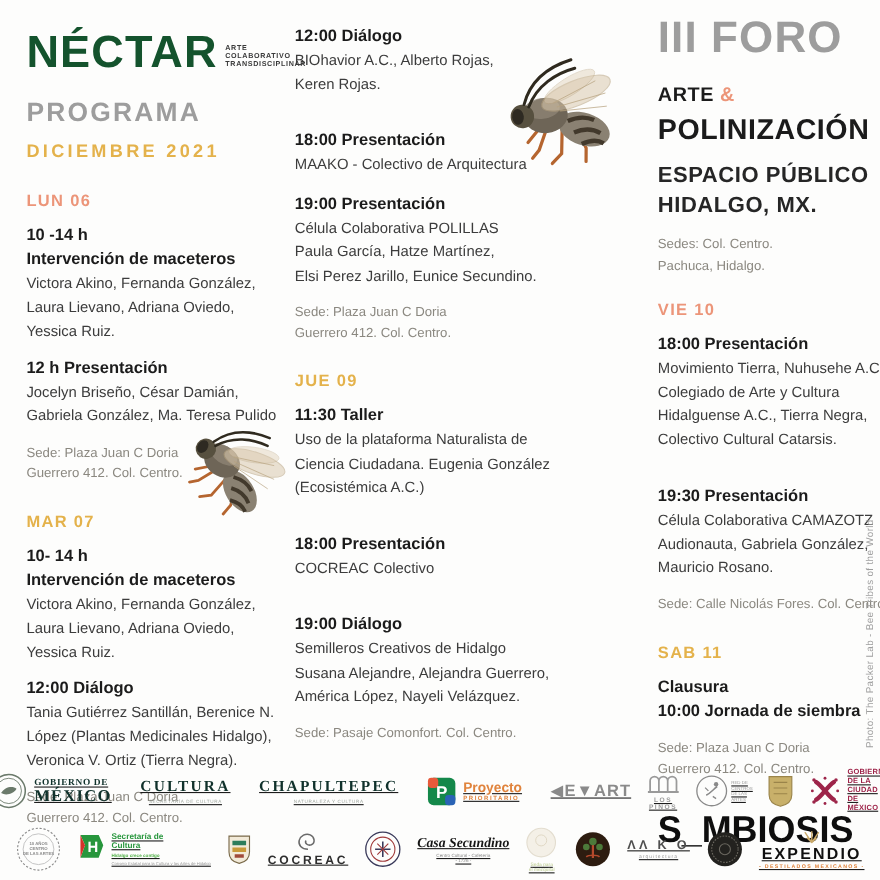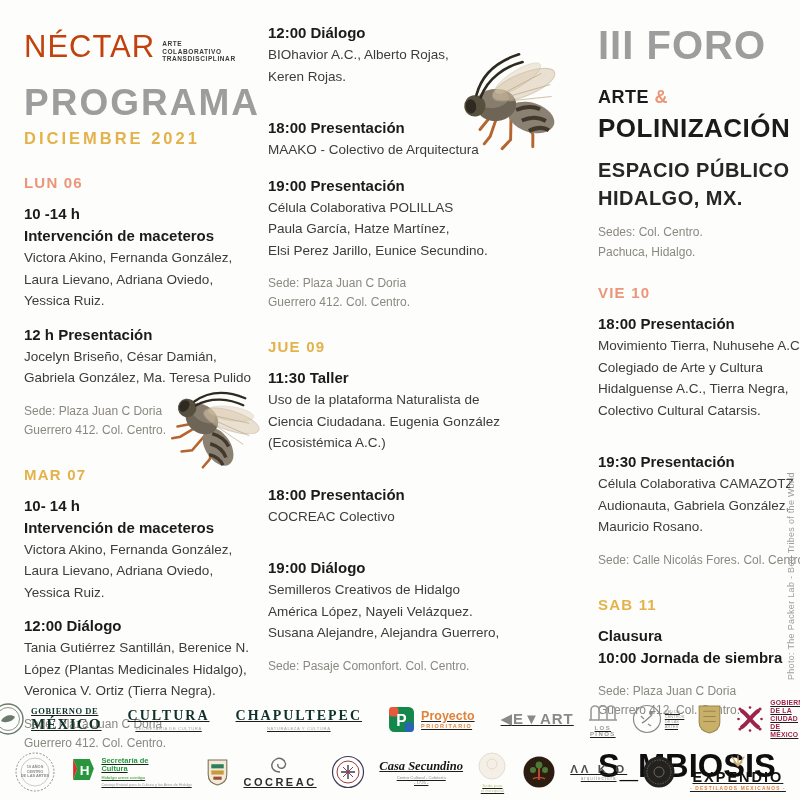--- a/index.html
+++ b/index.html
@@ -2,26 +2,26 @@
 <html><head>
 <meta charset="utf-8">
 <style>
   html,body{margin:0;padding:0;background:#e8e8e8;}
   .poster{position:relative;width:800px;height:800px;background:#fdfdfc;overflow:hidden;
           font-family:"Liberation Sans","DejaVu Sans",sans-serif;color:#1d1d1d;}
   
   .col{position:absolute;top:0;}
   .col1{left:24px;top:30px;width:240px;}
   .col2{left:268px;top:20px;width:248px;}
-  .col3{left:598px;top:24px;width:196px;}
+  .col3{left:598px;top:13px;width:196px;}
   
   .logo-row{display:flex;align-items:flex-start;}
-  .logo-word{font-size:31px;font-weight:400;letter-spacing:1px;color:#c2410c;line-height:34px;}
+  .logo-word{font-size:41px;font-weight:700;letter-spacing:1px;color:#14532d;line-height:34px;}
   .logo-tag{margin:10px 0 0 7px;font-size:6.5px;font-weight:700;letter-spacing:.6px;color:#3a3a3a;line-height:7.5px;}
-  .program-title{margin-top:22px;font-size:37px;font-weight:700;letter-spacing:2px;color:#9d9d9d;line-height:34px;}
+  .program-title{margin-top:22px;font-size:24px;font-weight:700;letter-spacing:2px;color:#9d9d9d;line-height:34px;}
   .program-sub{margin-top:9px;font-size:16.5px;font-weight:800;letter-spacing:3px;color:#e4b24b;}
   
   .day{margin-top:26px;}
   .day-label{font-size:15px;font-weight:800;letter-spacing:1.2px;}
   .tone-salmon{color:#ec9579;}
   .tone-gold{color:#e4b24b;}
   .event{margin-top:12px;}
   .ev-head{font-size:15px;font-weight:800;color:#1b1b1b;line-height:22px;white-space:nowrap;}
   .ev-line{font-size:13.5px;font-weight:500;color:#3c3c3c;line-height:21.5px;white-space:nowrap;}
   .sede{margin-top:13px;}
@@ -206,22 +206,22 @@
             <div data-name="event-line" class="ev-line">Ciencia Ciudadana. Eugenia González</div>
             <div data-name="event-line" class="ev-line">(Ecosistémica A.C.)</div>
           </div>
           <div data-name="event" class="event" style="margin-top: 30px;">
             <div data-name="event-heading" class="ev-head">18:00 Presentación</div>
             <div data-name="event-line" class="ev-line">COCREAC Colectivo</div>
           </div>
           <div data-name="event" class="event" style="margin-top: 30px;">
             <div data-name="event-heading" class="ev-head">19:00 Diálogo</div>
             <div data-name="event-line" class="ev-line">Semilleros Creativos de Hidalgo</div>
+            <div data-name="event-line" class="ev-line">Susana Alejandre, Alejandra Guerrero,</div>
             <div data-name="event-line" class="ev-line">América López, Nayeli Velázquez.</div>
-            <div data-name="event-line" class="ev-line">Susana Alejandre, Alejandra Guerrero,</div>
           </div>
           <div data-name="sede" class="sede">
             <div data-name="sede-line" class="sede-line">Sede: Pasaje Comonfort. Col. Centro.</div>
           </div>
         </section>
       </div>
   </div>
 
   <div class="col col3" data-name="column-right">
     <div class="forum-title" data-name="forum-title">III FORO</div>

